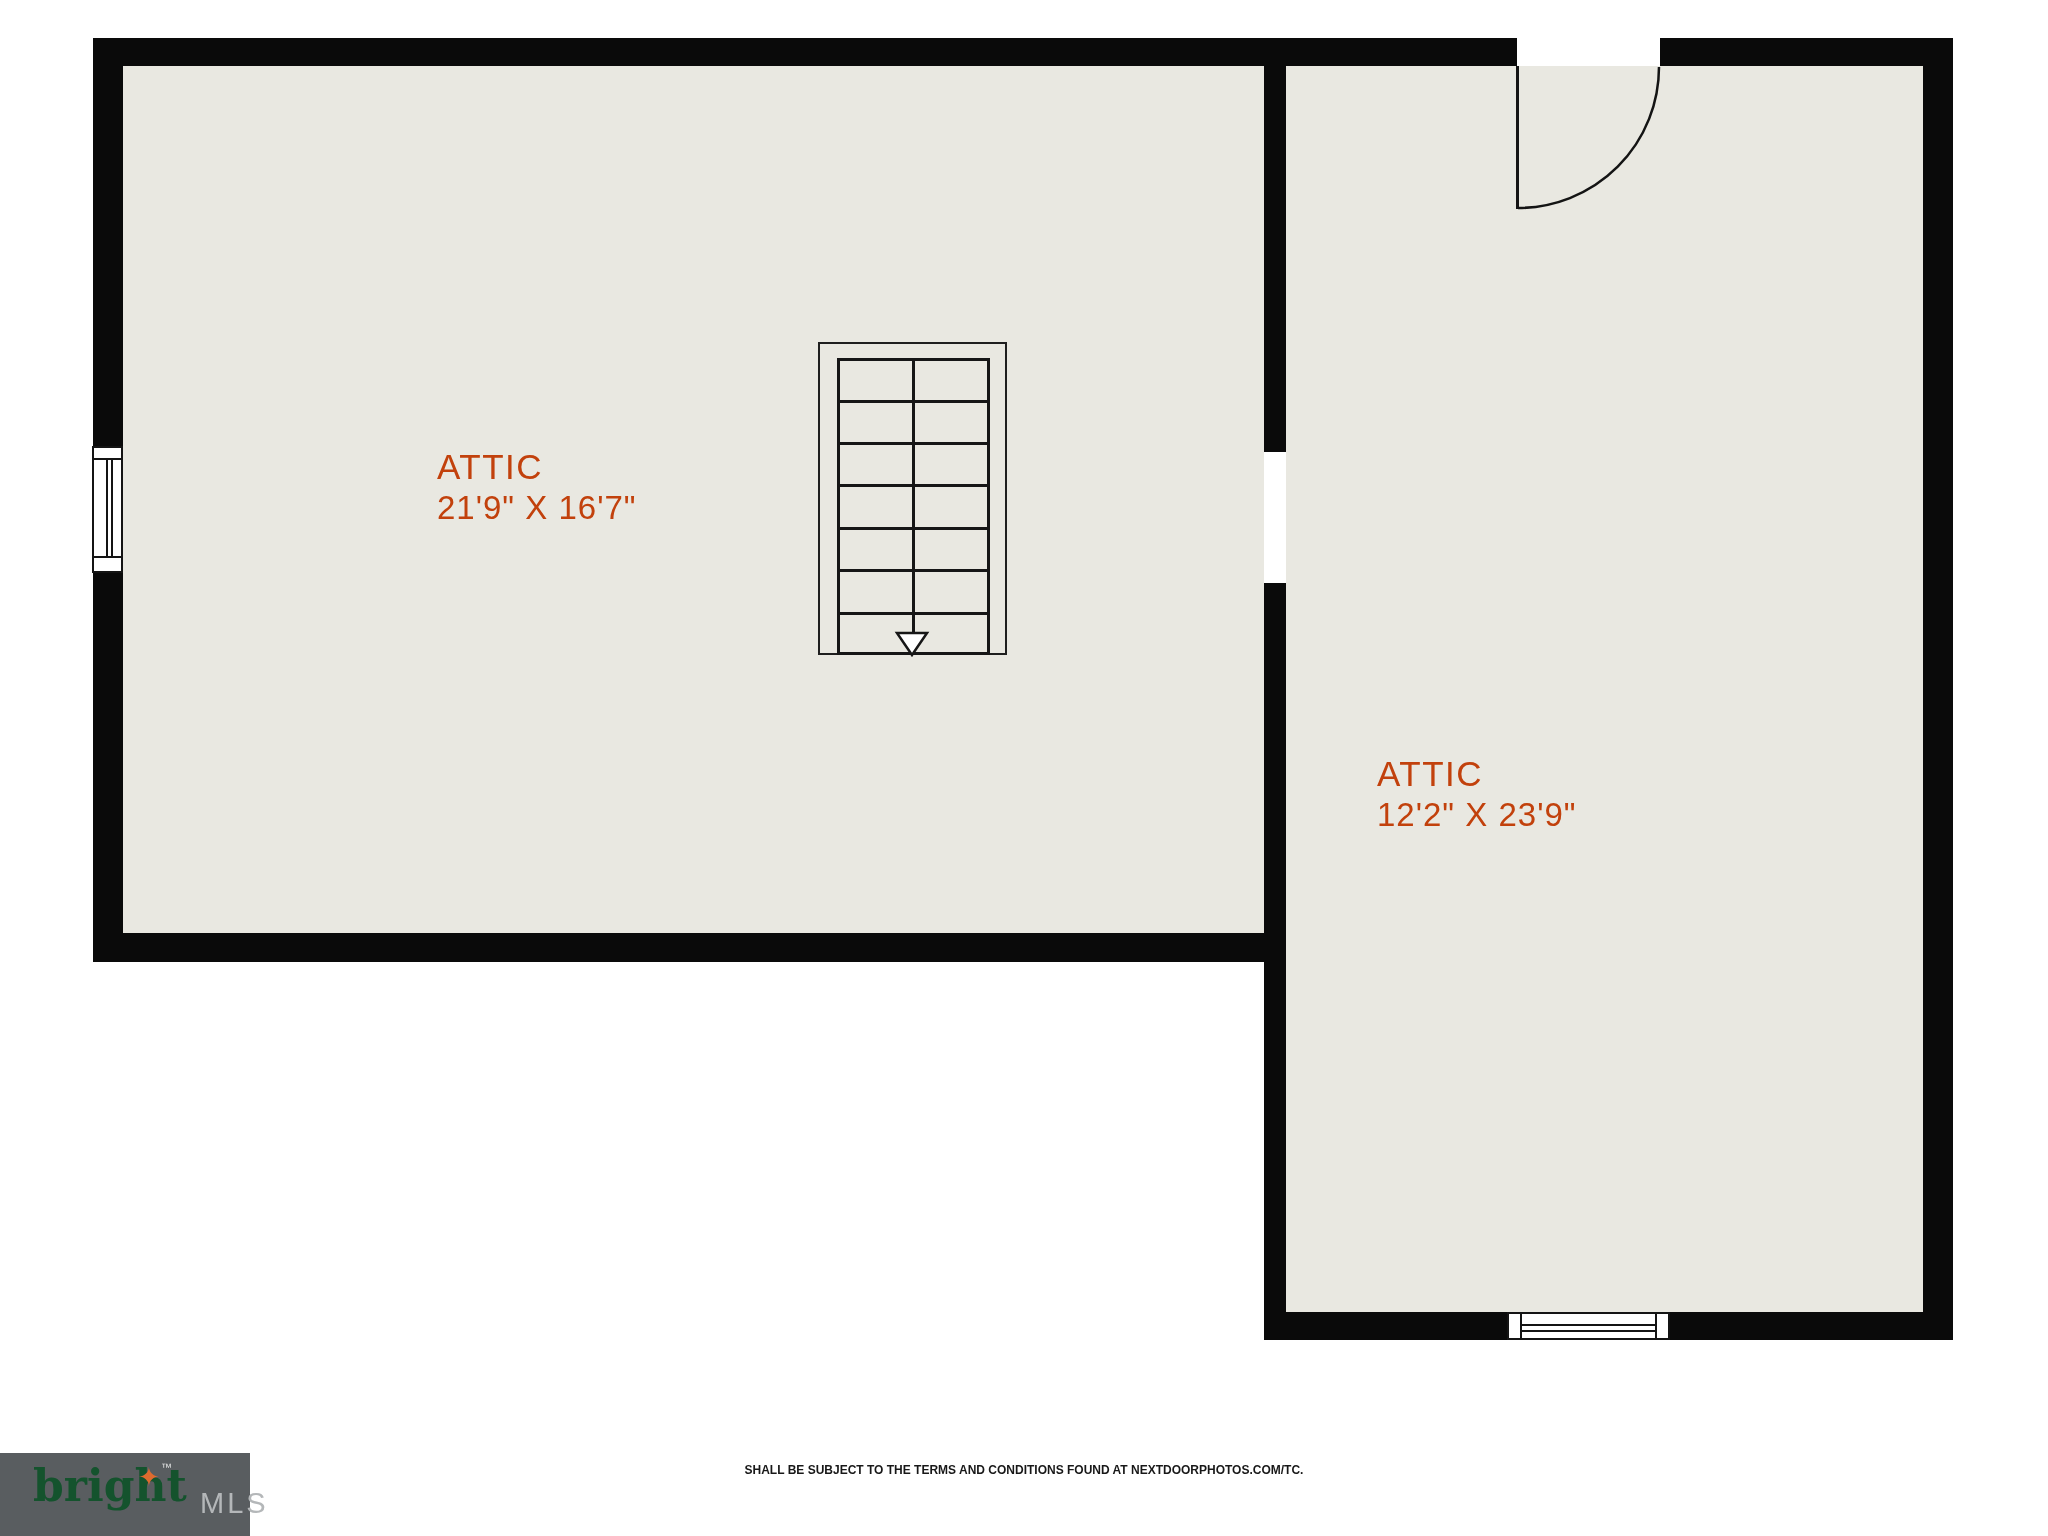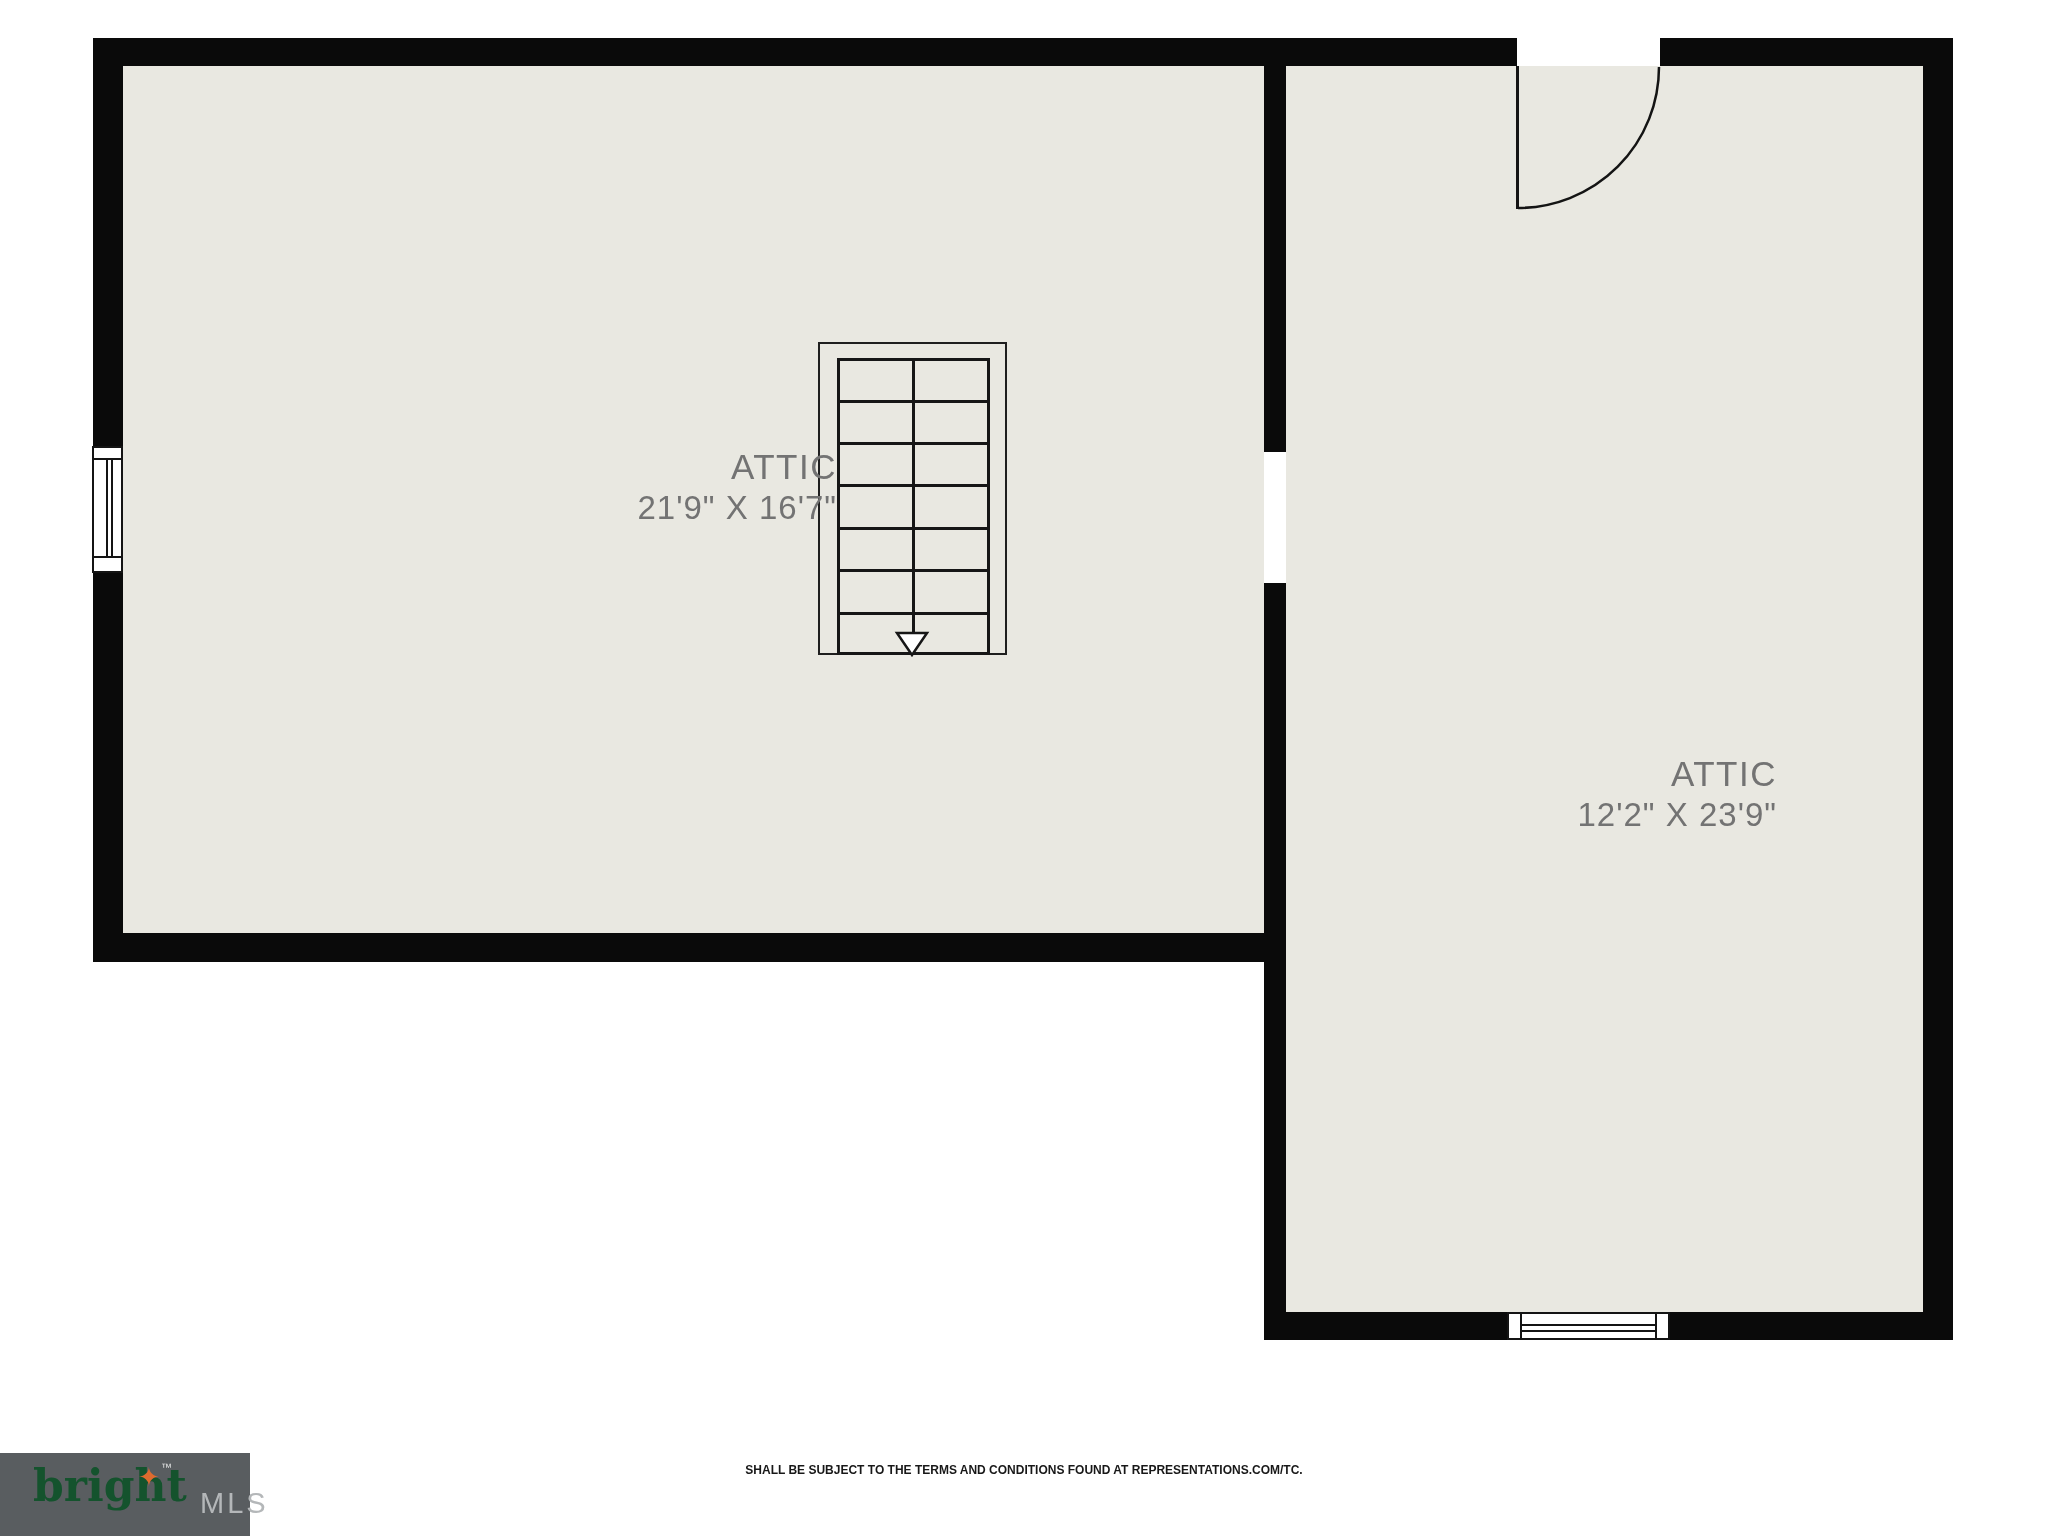--- a/index.html
+++ b/index.html
@@ -38,21 +38,21 @@
   .window-bottom .h2{position:absolute;left:13px;right:13px;top:16px;height:2px;background:#141414;}
   
   .stairs-outer{position:absolute;left:818px;top:342px;width:189px;height:313px;
                 border:2px solid #1f1f1f;box-sizing:border-box;z-index:4;}
   .stairs-inner{position:absolute;left:837px;top:358px;width:153px;height:297px;
                 border:3px solid #161616;box-sizing:border-box;z-index:5;}
   .stairs-inner .tread{position:absolute;left:0;right:0;height:3px;background:#161616;}
   .stairs-inner .centerline{position:absolute;left:72px;top:0;bottom:0;width:3px;background:#161616;}
   .stairs-arrow{position:absolute;left:894px;top:630px;z-index:6;}
   
-  .room-label{position:absolute;width:400px;text-align:right;color:#737373;z-index:6;}
+  .room-label{position:absolute;width:400px;text-align:left;color:#c2410c;z-index:6;}
   .room-label .name{font-size:35px;letter-spacing:1.5px;line-height:43px;}
   .room-label .dims{font-size:33px;letter-spacing:1px;line-height:40px;}
   .label-left{left:437px;top:445px;}
   .label-right{left:1377px;top:752px;}
   
   .logo-box{position:absolute;left:0;top:1453px;width:250px;height:83px;background:#595d60;z-index:7;}
   .logo-brand{position:absolute;left:33px;top:1464px;font-family:"DejaVu Serif", serif;font-weight:bold;
               font-size:44px;line-height:1;color:#14532d;z-index:8;}
   .logo-star{position:absolute;left:138px;top:1464px;font-size:26px;line-height:1;color:#dd6b2f;z-index:9;}
   .logo-tm{position:absolute;left:161px;top:1461px;font-size:11px;color:#e8e8e8;z-index:9;}
@@ -120,16 +120,16 @@
     <div class="dims">12'2" X 23'9"</div>
   </div>
 
   <div class="logo-box"></div>
   <div class="logo-brand">bright</div>
   <div class="logo-star">✦</div>
   <div class="logo-tm">™</div>
   <div class="logo-mls">MLS</div>
 
   <div class="disclaimer">
-    <div>SHALL BE SUBJECT TO THE TERMS AND CONDITIONS FOUND AT REPRESENTATIONS.COM/TC.</div>
+    <div>SHALL BE SUBJECT TO THE TERMS AND CONDITIONS FOUND AT NEXTDOORPHOTOS.COM/TC.</div>
   </div>
 
 </div>
 
 </body></html>

